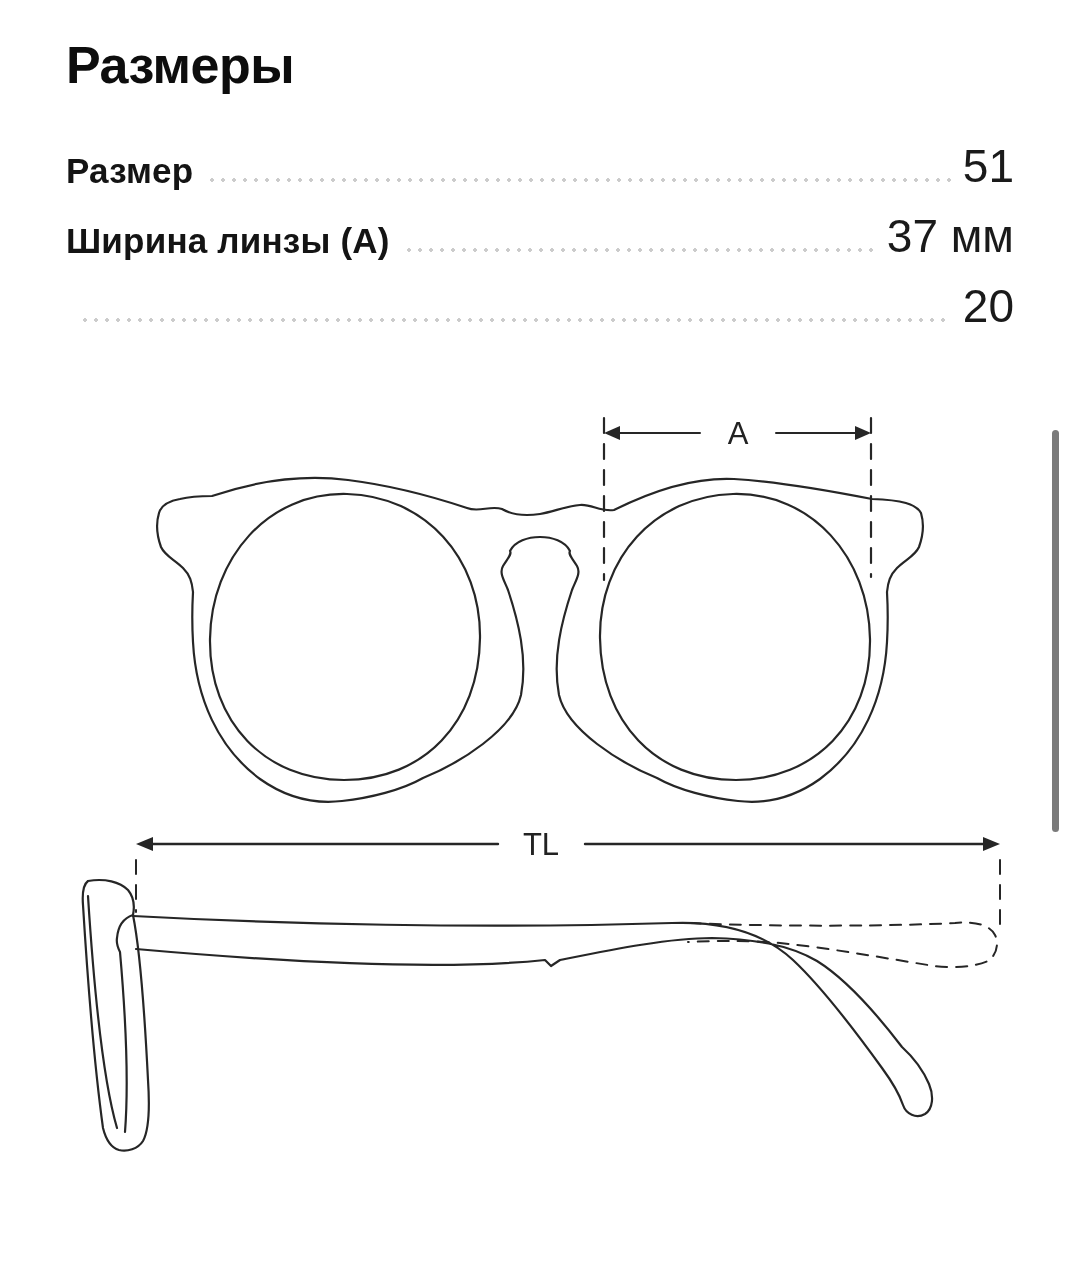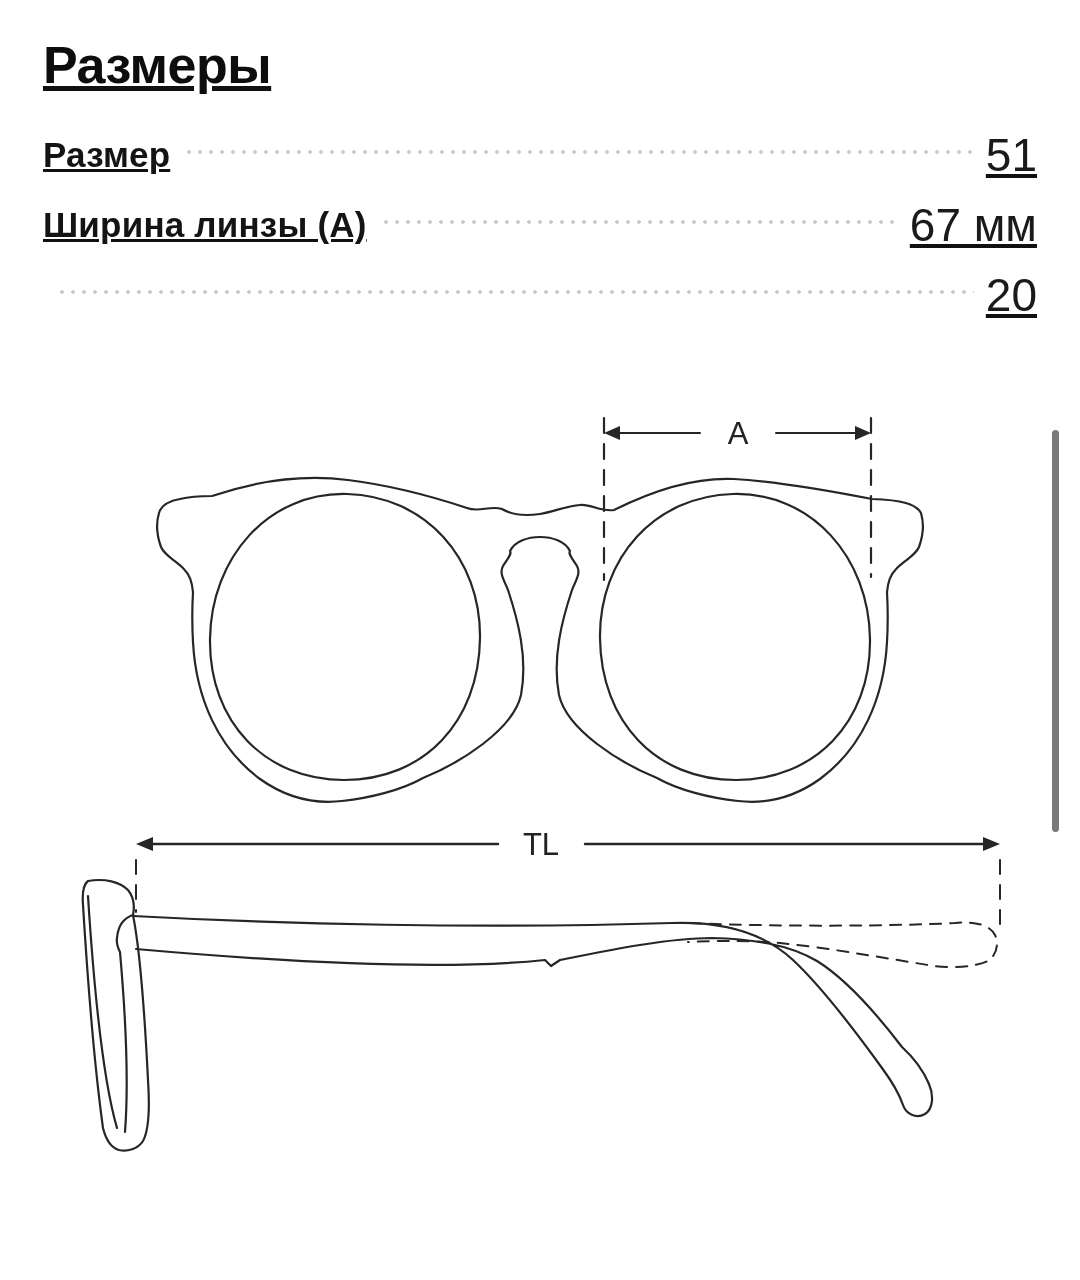--- a/index.html
+++ b/index.html
@@ -1,27 +1,27 @@
 <!DOCTYPE html>
 <html><head>
 <meta charset="utf-8">
 <style>
   html,body{margin:0;padding:0;background:#ffffff;}
   body{
     width:1080px;height:1280px;position:relative;overflow:hidden;
     font-family:"Liberation Sans","DejaVu Sans",sans-serif;color:#111;
   }
-  .page{padding:0 43px;text-decoration:underline;}
+  .page{padding:0 66px;}
   .page-title{
     margin:34px 0 0 0;
     font-size:52px;line-height:62px;font-weight:700;letter-spacing:-0.5px;color:#0d0d0d;
   }
   .spec-list{margin-top:24px;}
   .spec-row{
-    height:70px;display:flex;align-items:center;
+    height:70px;display:flex;align-items:flex-end;
   }
   .spec-label{
     font-size:35px;font-weight:700;line-height:1.1;color:#141414;white-space:nowrap;
     letter-spacing:0.2px;
   }
   .spec-leader{
     flex:1 1 auto;height:6px;margin:0 12px 7px 16px;
     background-image:radial-gradient(circle at 3px 3px,#cccccc 1.8px,transparent 2.1px);
     background-size:11px 6px;background-repeat:repeat-x;
   }
@@ -46,21 +46,21 @@
 
   <div class="spec-list">
     <div class="spec-row">
       <span class="spec-label">Размер</span>
       <span class="spec-leader"></span>
       <span class="spec-value">51</span>
     </div>
     <div class="spec-row">
       <span class="spec-label">Ширина линзы (A)</span>
       <span class="spec-leader"></span>
-      <span class="spec-value">67 мм</span>
+      <span class="spec-value">37 мм</span>
     </div>
     <div class="spec-row">
       <span class="spec-leader"></span>
       <span class="spec-value">20</span>
     </div>
   </div>
 </div>
 
 <svg class="diagram-svg" viewBox="0 400 1080 880" xmlns="http://www.w3.org/2000/svg">
 

